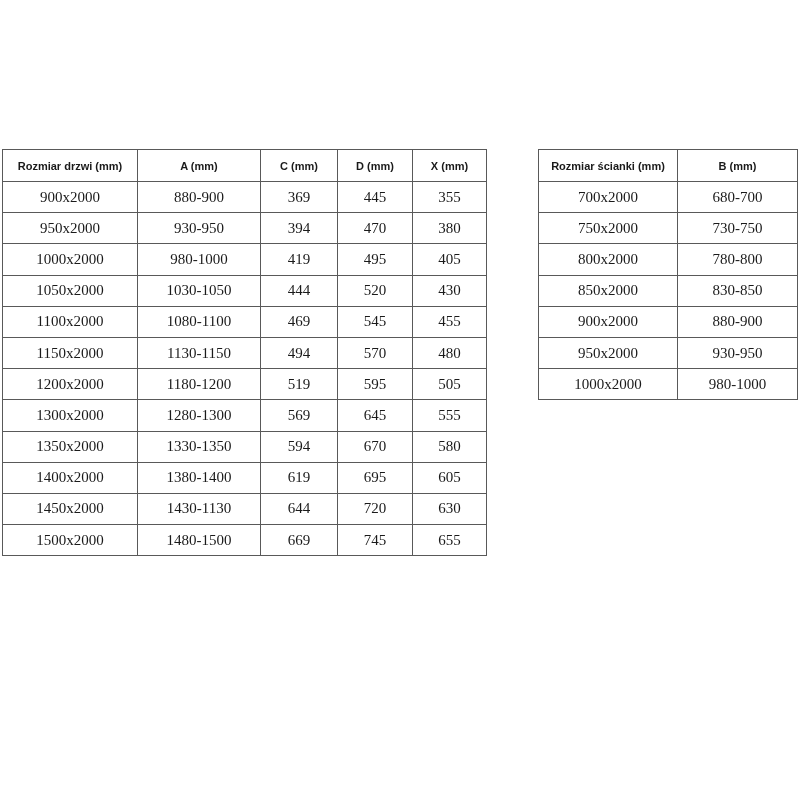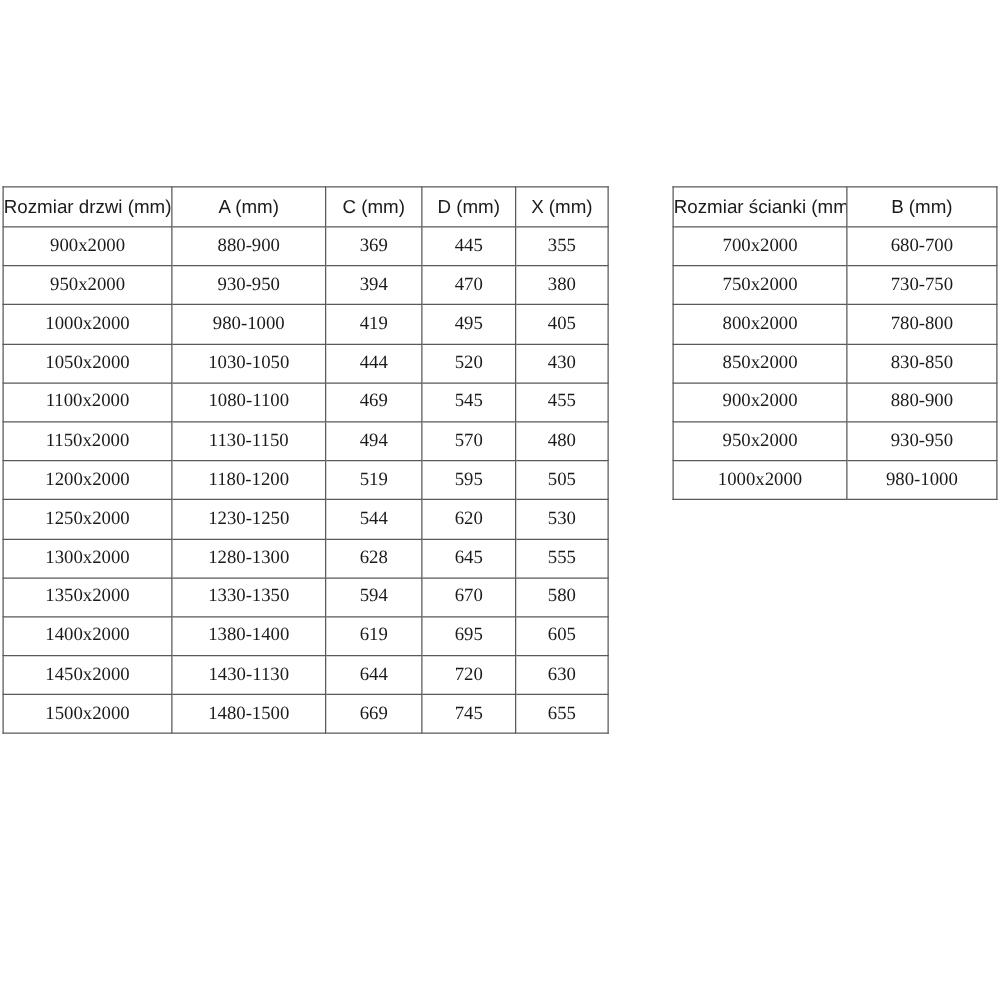--- a/index.html
+++ b/index.html
@@ -32,22 +32,22 @@
     white-space: nowrap;
   }
   .spec-table thead tr {
     height: 32px;
   }
   .spec-table tbody tr {
     height: 31.2px;
     font-family: Liberation Serif, serif;
   }
   .spec-table th {
-    font-weight: normal;
-    font-size: 15px;
+    font-weight: bold;
+    font-size: 11px;
   }
   .spec-table td {
     font-weight: normal;
     font-size: 15px;
   }
   #door-table {
     left: 2px;
     top: 149px;
     width: 484px;
   }
@@ -122,30 +122,23 @@
           <td>480</td>
         </tr>
         <tr>
           <td>1200x2000</td>
           <td>1180-1200</td>
           <td>519</td>
           <td>595</td>
           <td>505</td>
         </tr>
         <tr>
-          <td>1250x2000</td>
-          <td>1230-1250</td>
-          <td>544</td>
-          <td>620</td>
-          <td>530</td>
-        </tr>
-        <tr>
           <td>1300x2000</td>
           <td>1280-1300</td>
-          <td>628</td>
+          <td>569</td>
           <td>645</td>
           <td>555</td>
         </tr>
         <tr>
           <td>1350x2000</td>
           <td>1330-1350</td>
           <td>594</td>
           <td>670</td>
           <td>580</td>
         </tr>

